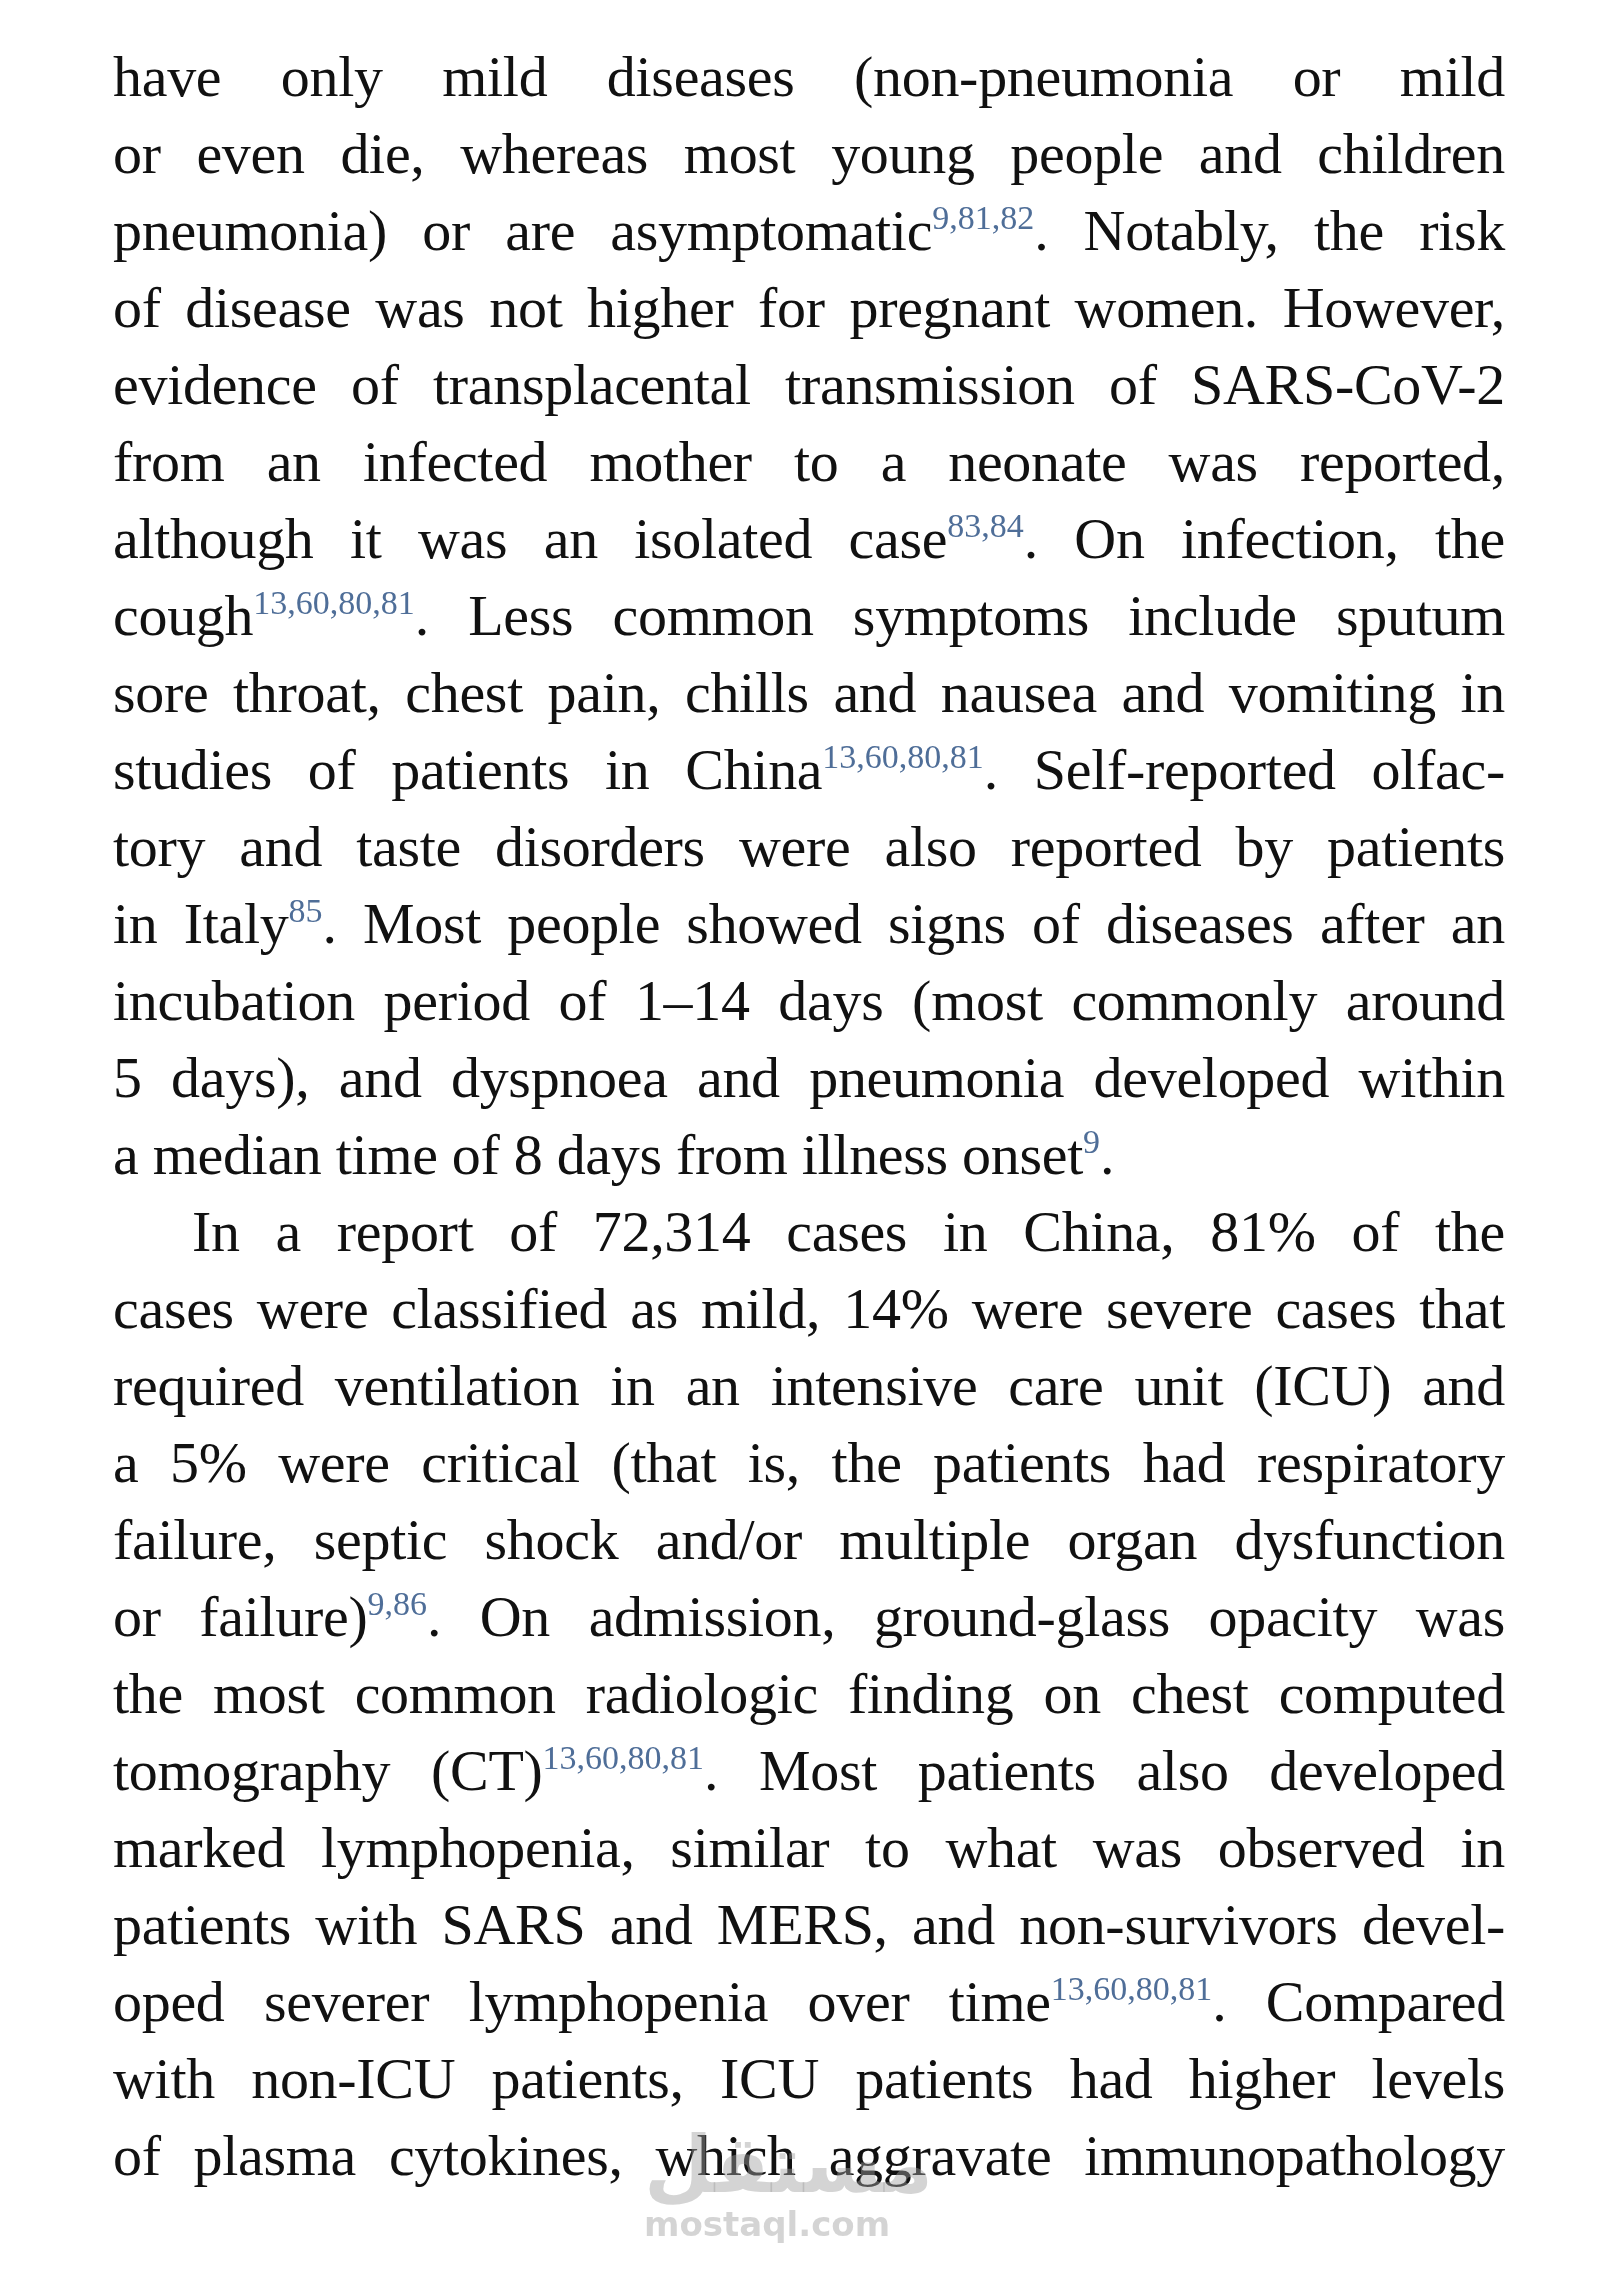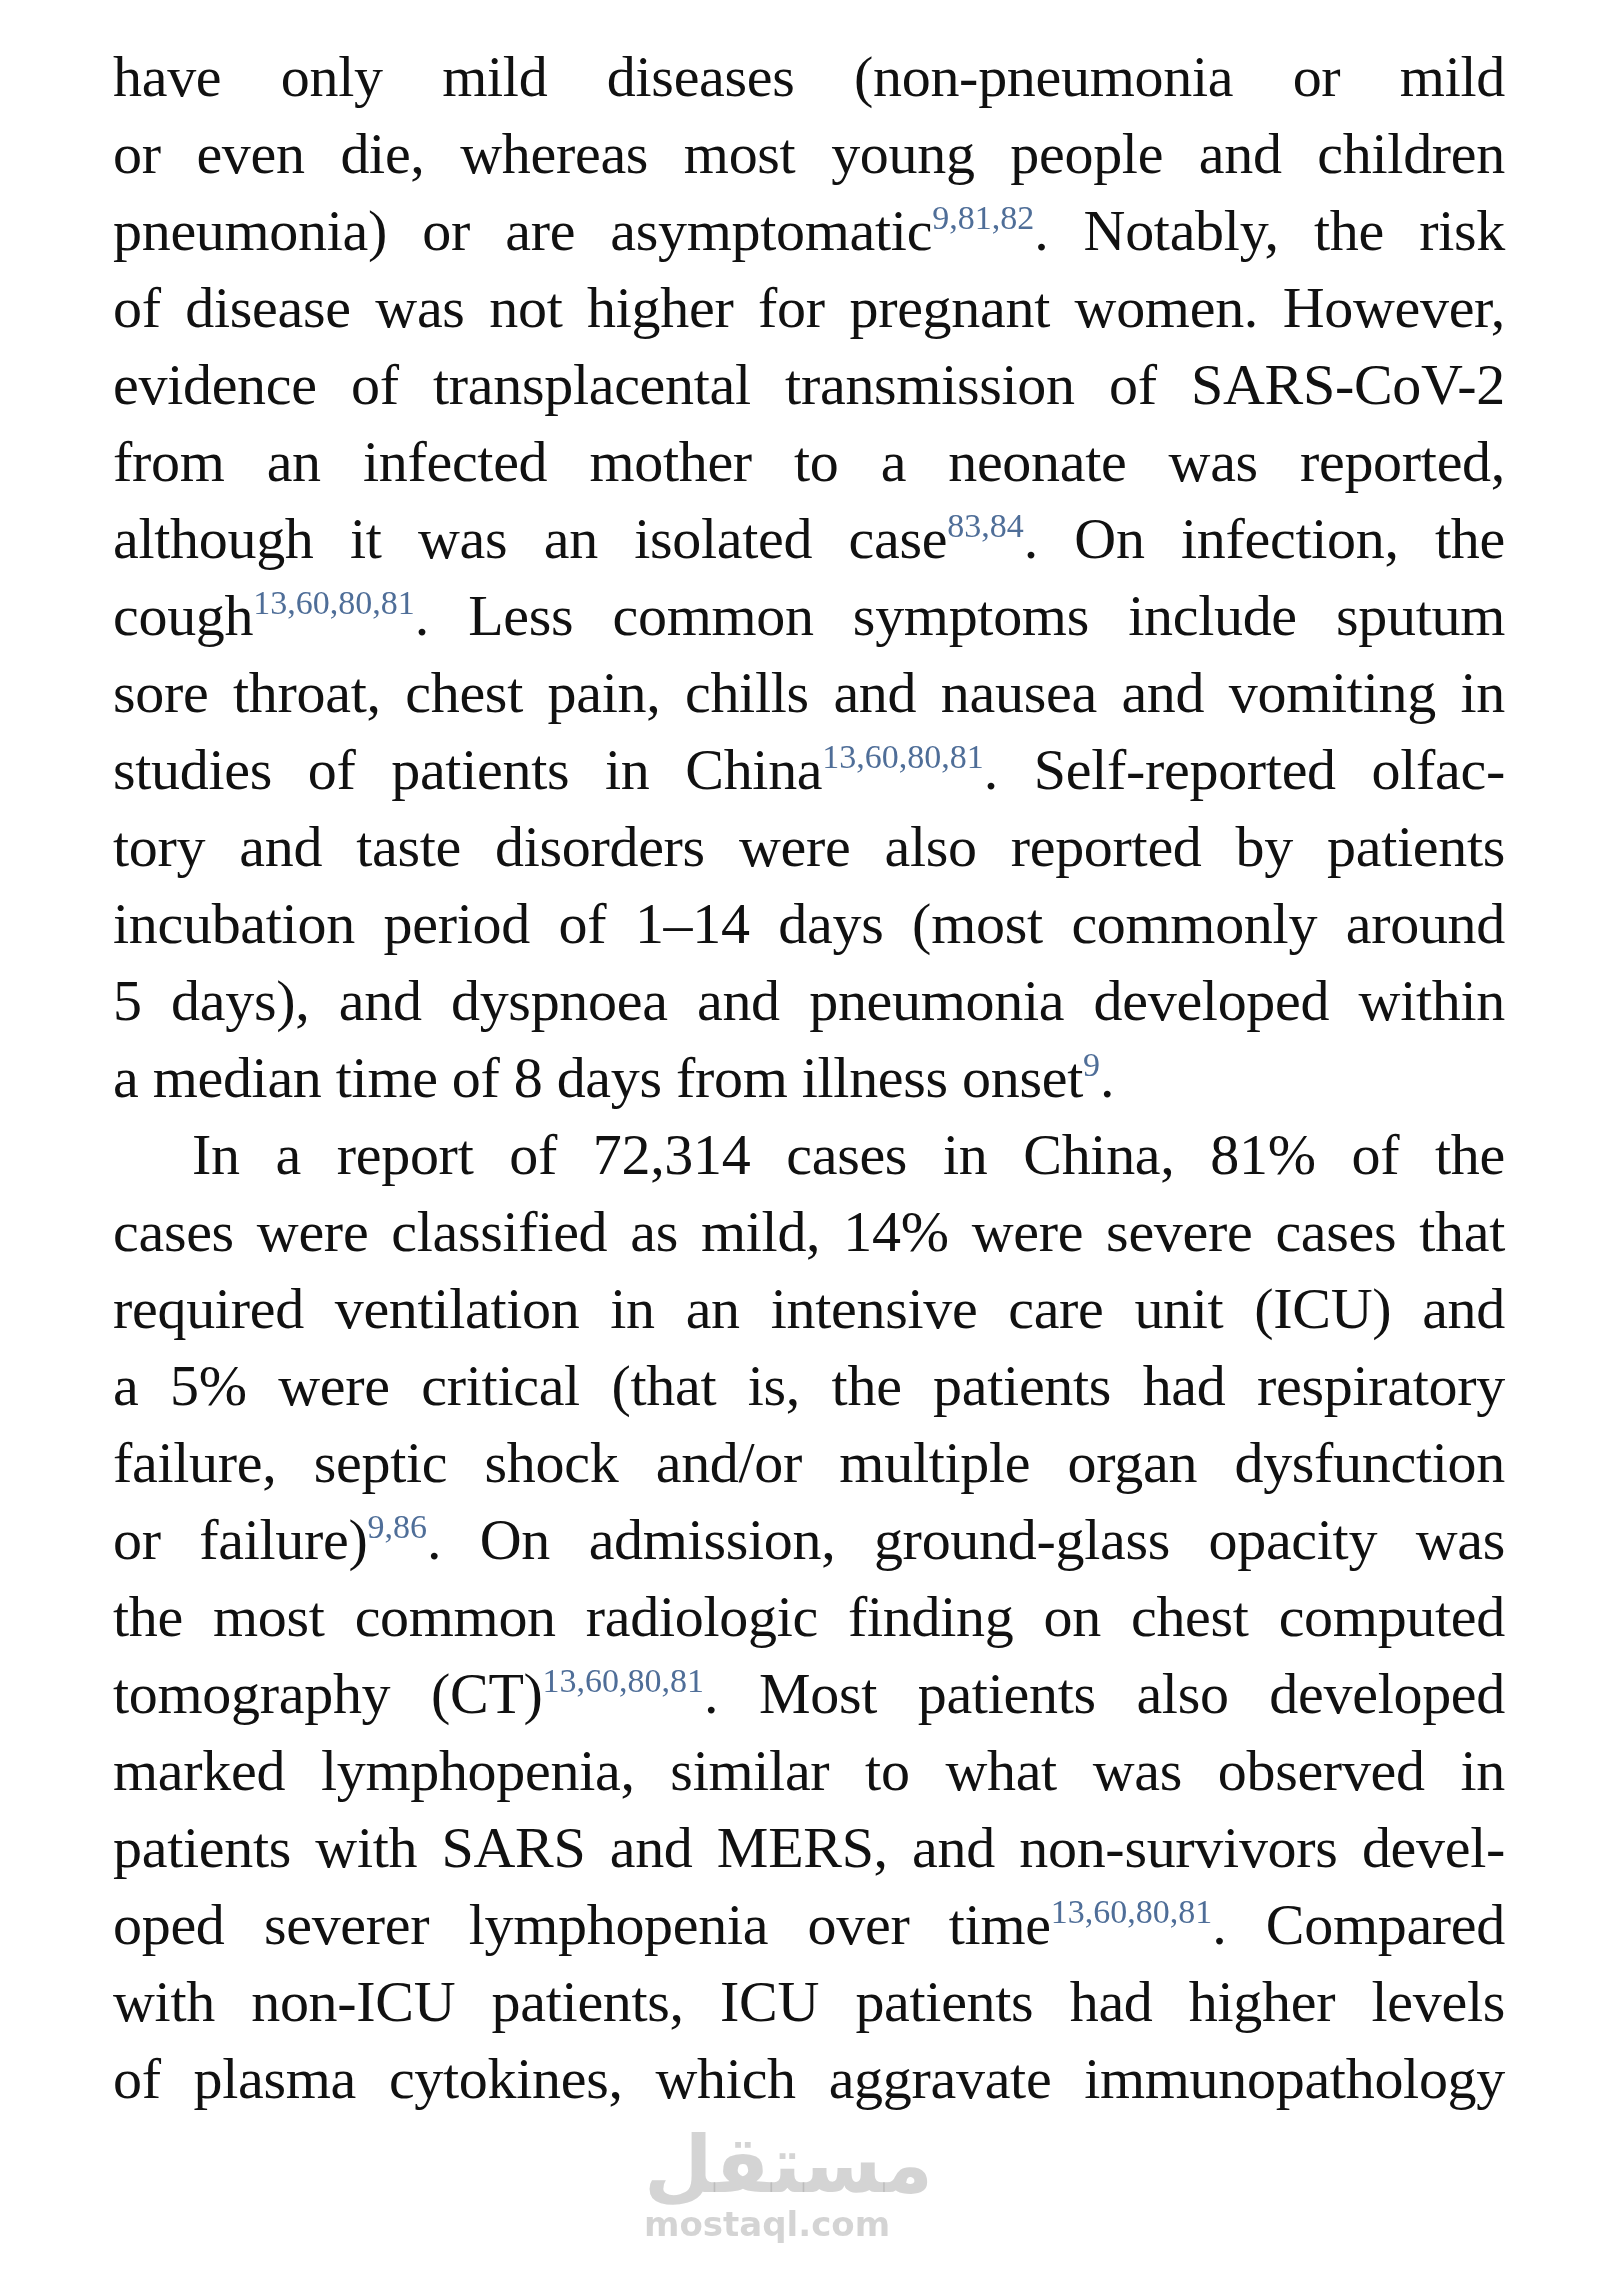--- a/index.html
+++ b/index.html
@@ -41,20 +41,21 @@
   <div class="line"><span>or even die, whereas most young people and children</span></div>
   <div class="line"><span>pneumonia) or are asymptomatic</span><sup class="cite">9,81,82</sup><span>. Notably, the risk</span></div>
   <div class="line"><span>of disease was not higher for pregnant women. However,</span></div>
   <div class="line"><span>evidence of transplacental transmission of SARS-CoV-2</span></div>
   <div class="line"><span>from an infected mother to a neonate was reported,</span></div>
   <div class="line"><span>although it was an isolated case</span><sup class="cite">83,84</sup><span>. On infection, the</span></div>
   <div class="line"><span>cough</span><sup class="cite">13,60,80,81</sup><span>. Less common symptoms include sputum</span></div>
   <div class="line"><span>sore throat, chest pain, chills and nausea and vomiting in</span></div>
   <div class="line"><span>studies of patients in China</span><sup class="cite">13,60,80,81</sup><span>. Self-reported olfac-</span></div>
   <div class="line"><span>tory and taste disorders were also reported by patients</span></div>
+  <div class="line"><span>in Italy</span><sup class="cite">85</sup><span>. Most people showed signs of diseases after an</span></div>
   <div class="line"><span>incubation period of 1–14 days (most commonly around</span></div>
   <div class="line"><span>5 days), and dyspnoea and pneumonia developed within</span></div>
   <div class="line last"><span>a median time of 8 days from illness onset</span><sup class="cite">9</sup><span>.</span></div>
   <div class="line indent"><span>In a report of 72,314 cases in China, 81% of the</span></div>
   <div class="line"><span>cases were classified as mild, 14% were severe cases that</span></div>
   <div class="line"><span>required ventilation in an intensive care unit (ICU) and</span></div>
   <div class="line"><span>a 5% were critical (that is, the patients had respiratory</span></div>
   <div class="line"><span>failure, septic shock and/or multiple organ dysfunction</span></div>
   <div class="line"><span>or failure)</span><sup class="cite">9,86</sup><span>. On admission, ground-glass opacity was</span></div>
   <div class="line"><span>the most common radiologic finding on chest computed</span></div>

